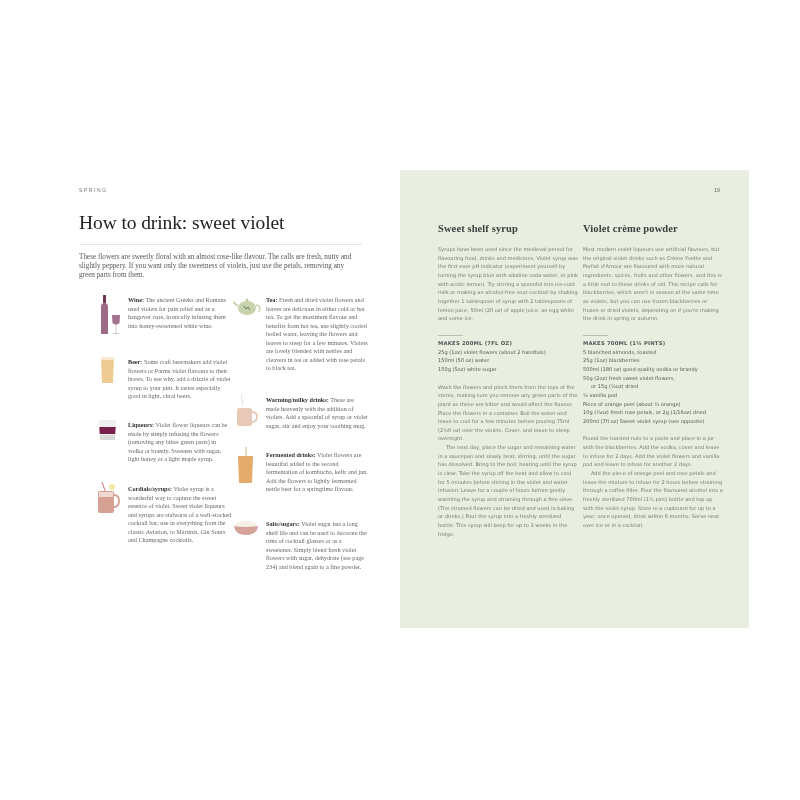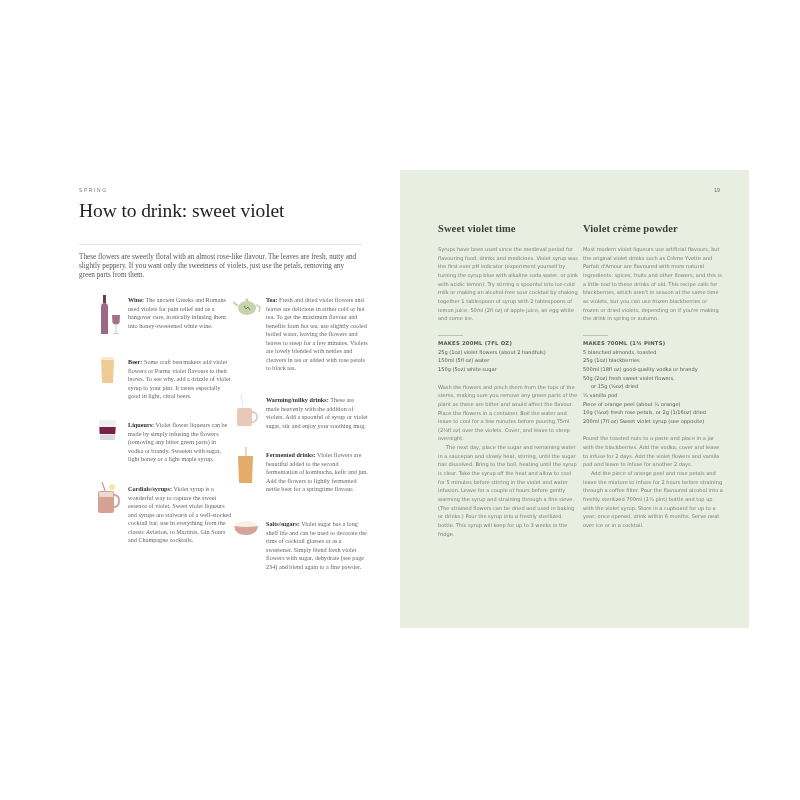--- a/index.html
+++ b/index.html
@@ -1,20 +1,20 @@
 <!DOCTYPE html>
 <html><head>
 <meta charset="utf-8">
 <style>
   html, body { margin:0; padding:0; }
   body { width:800px; height:800px; background:#ffffff; position:relative; overflow:hidden; font-family:"Liberation Serif", serif; color:#3a3a3a; }
   .page-left { position:absolute; left:0; top:0; width:400px; height:800px; background:#ffffff; }
   .page-right { position:absolute; left:400px; top:170px; width:349px; height:458px; background:#e8efe0; }
   .section-label { position:absolute; left:79px; top:187px; font-family:"Liberation Sans", sans-serif; font-size:5px; letter-spacing:1.6px; color:#777; }
-  .page-title { position:absolute; left:79px; top:200px; font-family:"Liberation Serif", serif; font-size:19.5px; color:#222; white-space:nowrap; letter-spacing:-0.1px; }
+  .page-title { position:absolute; left:79px; top:212px; font-family:"Liberation Serif", serif; font-size:19.5px; color:#222; white-space:nowrap; letter-spacing:-0.1px; }
   .title-rule { position:absolute; left:79px; top:244px; width:283px; height:1px; background:#e6e6e6; }
   .intro { position:absolute; left:79px; top:253px; width:280px; font-size:7.2px; line-height:9.2px; color:#555; }
   .item { position:absolute; }
   .item .ic { position:absolute; left:0; top:0; width:30px; height:44px; }
   .item .txt { position:absolute; font-size:6.2px; line-height:8.5px; color:#666; }
   .item .txt b { color:#333; font-weight:bold; }
   .pagenum { position:absolute; right:29px; top:17px; font-family:"Liberation Sans", sans-serif; font-size:5.2px; color:#666; }
   .col { position:absolute; top:53px; }
   .col h2 { margin:0; font-family:"Liberation Serif", serif; font-weight:bold; font-size:10.5px; color:#3d3d3d; letter-spacing:0.1px; }
   .col .body { font-family:"DejaVu Sans", sans-serif; font-size:5.05px; line-height:8.65px; color:#777; }
@@ -25,21 +25,21 @@
   .indent { text-indent:8px; display:block; }
   .ind2 { padding-left:8px; }
 </style>
 </head>
 <body>
 
 <div class="page-left">
   <div class="section-label">SPRING</div>
   <div class="page-title">How to drink: sweet violet</div>
   <div class="title-rule"></div>
-  <div class="intro">These flowers are sweetly floral with an almost rose-like flavour. The leaves are fresh, nutty and slightly peppery. If you want only the sweetness of violets, just use the petals, removing any green parts from them.</div>
+  <div class="intro">These flowers are sweetly floral with an almost rose-like flavour. The calls are fresh, nutty and slightly peppery. If you want only the sweetness of violets, just use the petals, removing any green parts from them.</div>
 
   <div class="item" style="left:97px; top:293px;">
     <svg class="ic" viewBox="0 0 30 44">
       <rect x="6" y="2" width="3" height="8" fill="#6d3a52"></rect>
       <path d="M4 14 Q4 10 7.5 10 Q11 10 11 14 L11 41 L4 41 Z" fill="#9b6a86"></path>
       <path d="M15 22 L23 22 L22.5 30 Q19 33 15.5 30 Z" fill="#a2728d"></path>
       <line x1="19" y1="32" x2="19" y2="40" stroke="#bbb" stroke-width="0.8"></line>
       <line x1="16" y1="40.5" x2="22" y2="40.5" stroke="#bbb" stroke-width="0.8"></line>
     </svg>
     <div class="txt" style="left:31px; top:3px; width:104px;"><b>Wine:</b><span> The ancient Greeks and Romans used violets for pain relief and as a hangover cure, ironically infusing them into honey-sweetened white wine.</span></div>
@@ -107,21 +107,21 @@
       <path d="M1 10 Q13 12 25 10 Q24 19 13 19 Q2 19 1 10 Z" fill="#d6a39b"></path>
     </svg>
     <div class="txt" style="left:33px; top:4px; width:102px;"><b>Salts/sugars:</b><span> Violet sugar has a long shelf life and can be used to decorate the rims of cocktail glasses or as a sweetener. Simply blend fresh violet flowers with sugar, dehydrate (see page 234) and blend again to a fine powder.</span></div>
   </div>
 </div>
 
 <div class="page-right">
   <div class="pagenum">19</div>
 
   <div class="col" style="left:38px; width:140px;">
-    <h2>Sweet violet time</h2>
+    <h2>Sweet shelf syrup</h2>
     <div class="body" style="margin-top:11px;">Syrups have been used since the medieval period for flavouring food, drinks and medicines. Violet syrup was the first ever pH indicator (experiment yourself by turning the syrup blue with alkaline soda water, or pink with acidic lemon). Try stirring a spoonful into ice-cold milk or making an alcohol-free sour cocktail by shaking together 1 tablespoon of syrup with 2 tablespoons of lemon juice, 50ml (2fl oz) of apple juice, an egg white and some ice.</div>
     <div class="rule"></div>
     <div class="makes">MAKES 200ML (7FL OZ)</div>
     <div class="ing">
       <div>25g (1oz) violet flowers (about 2 handfuls)</div>
       <div>150ml (5fl oz) water</div>
       <div>150g (5oz) white sugar</div>
     </div>
     <div class="method">
       <span style="display:block;">Wash the flowers and pinch them from the tops of the stems, making sure you remove any green parts of the plant as these are bitter and would affect the flavour. Place the flowers in a container. Boil the water and leave to cool for a few minutes before pouring 75ml (2½fl oz) over the violets. Cover, and leave to steep overnight.</span>

